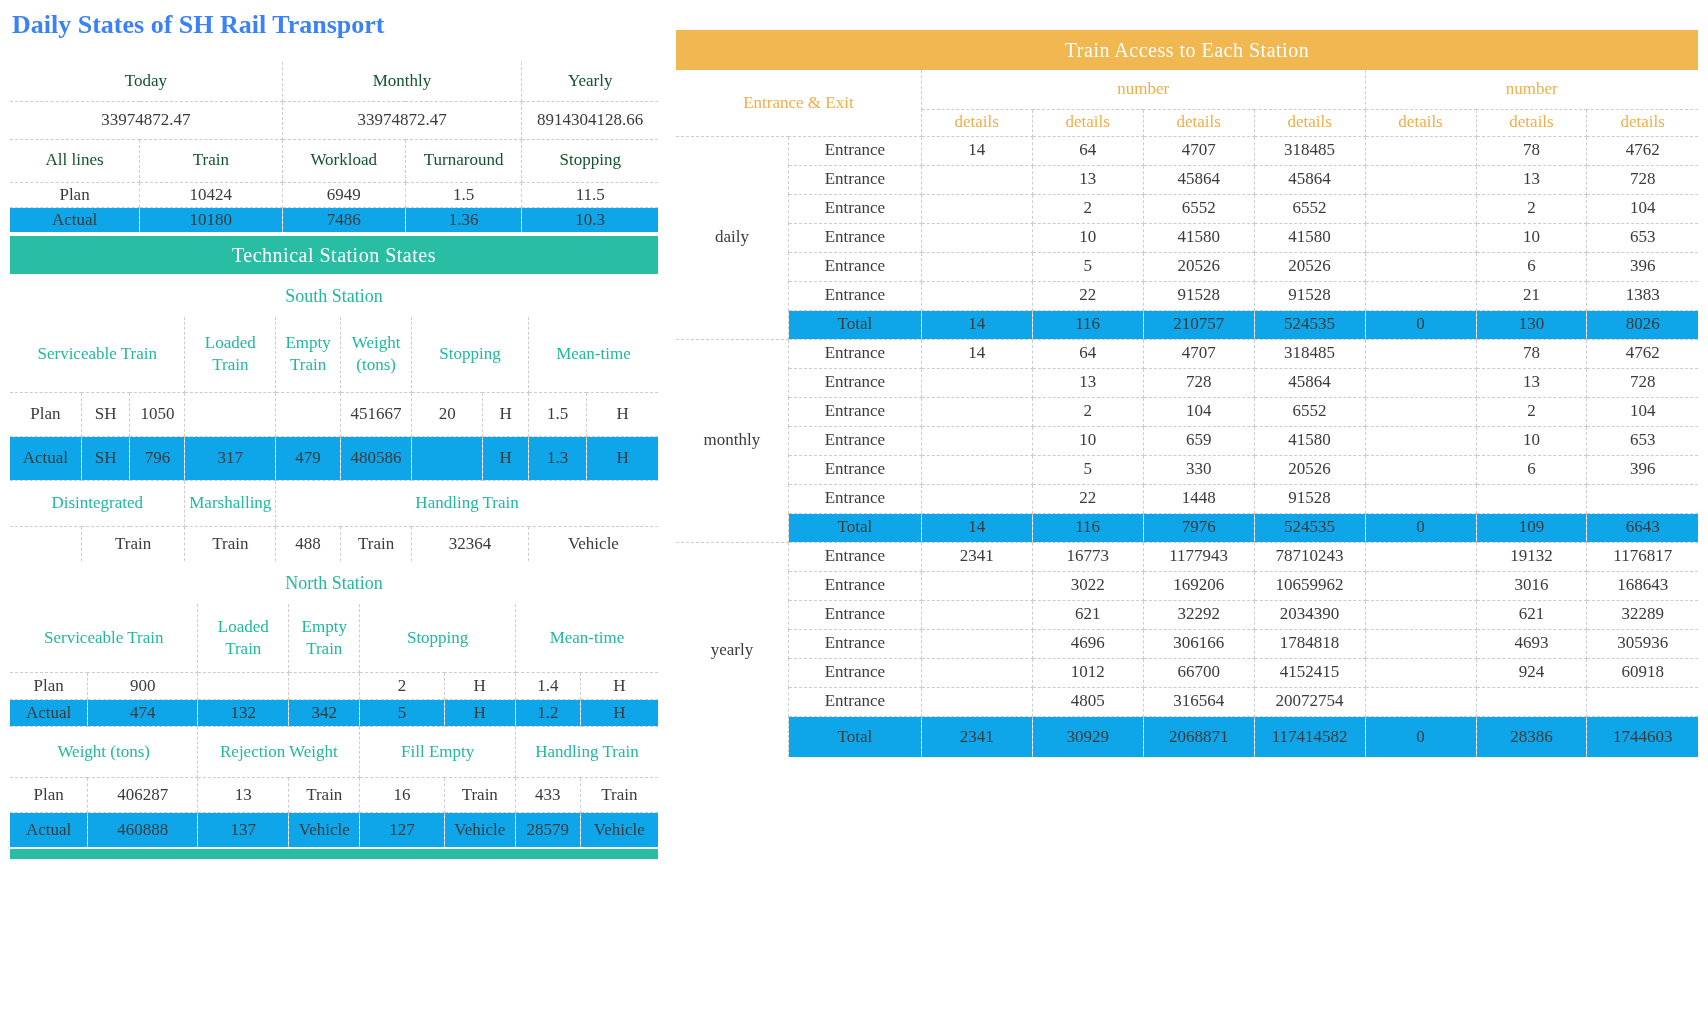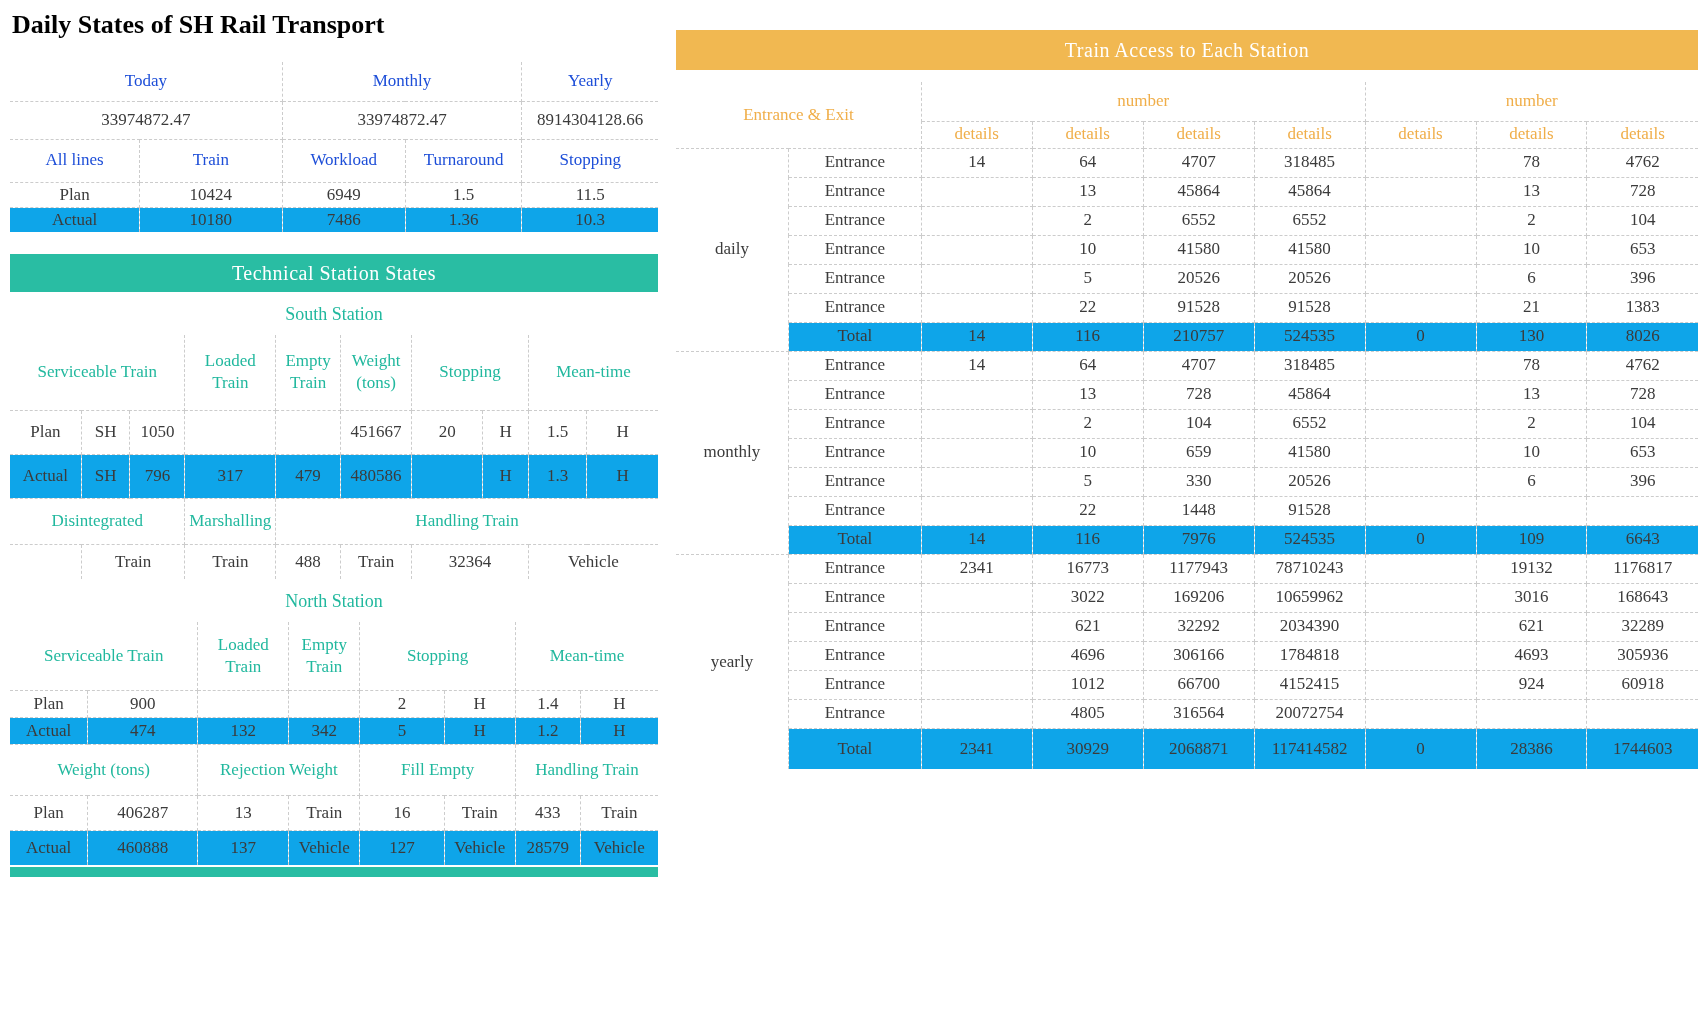--- a/index.html
+++ b/index.html
@@ -1,48 +1,48 @@
 <!DOCTYPE html>
 <html><head>
 <meta charset="utf-8">
 <style>
   html,body{margin:0;padding:0;background:#fff;}
   body{width:1708px;height:1022px;overflow:hidden;
        font-family:"Liberation Serif","DejaVu Serif",serif;color:#3b3b3b;}
   .layout{display:flex;gap:18px;padding:6px 10px;}
   .left{width:648px;flex:none;}
   .right{flex:1;min-width:0;}
-  h1{font-size:26px;line-height:30px;margin:4px 0 22px 2px;color:#000000;font-weight:bold;}
+  h1{font-size:26px;line-height:30px;margin:4px 0 22px 2px;color:#3b82f6;font-weight:bold;}
 
   .bar{height:38px;line-height:38px;text-align:center;color:#fff;font-size:20px;letter-spacing:.5px;}
   .bar-blue{background:#5ba8da;}
-  .bar-teal{background:#29bda3;margin-top:22px;}
+  .bar-teal{background:#29bda3;margin-top:4px;}
   .bar-orange{background:#f1b851;height:40px;line-height:40px;margin-top:24px;}
 
   table.tbl{border-collapse:collapse;width:100%;table-layout:fixed;border:hidden;}
   .tbl th,.tbl td{border:1px dashed #ccc;text-align:center;font-weight:normal;
                   font-size:17px;line-height:1.3;padding:1px 2px;overflow:hidden;}
-  .tbl .blue{color:#1d4ed8;}
+  .tbl .blue{color:#14532d;}
   .tbl .teal{color:#21b89e;}
   .tbl tr.alt td{background:#0ea5e9;}
 
   .station-title{color:#21b89e;font-size:18px;text-align:center;padding:12px 0 10px 0;}
   .teal-strip{height:10px;background:#29bda3;margin-top:2px;}
 
   #rev-head1 tr{height:39px;} #rev-values tr{height:38px;}
   #rev-head2 tr{height:43px;} #rev-rows tr{height:25px;}
 
   #south-head tr{height:75px;} #south-rows tr{height:44px;}
   #south-subhead tr{height:46px;} #south-subrow tr{height:35px;}
   #south-subhead th{overflow-wrap:anywhere;}
 
   #north-head tr{height:68px;} #north-rows tr{height:27px;}
   #north-subhead tr{height:51px;} #north-subrows tr{height:35px;}
 
-  .access{border-top:hidden;border-left:hidden;margin-top:12px;}
+  .access{border-top:hidden;border-left:hidden;}
   .access th{color:#f0ae49;}
   .access thead tr.grp-row{height:39px;}
   .access thead tr.det-row{height:27px;}
   #access-body tr{height:29px;}
   #access-body tr.tall{height:41px;}
   #access-body td{font-size:17px;}
 </style>
 </head>
 <body>
 

